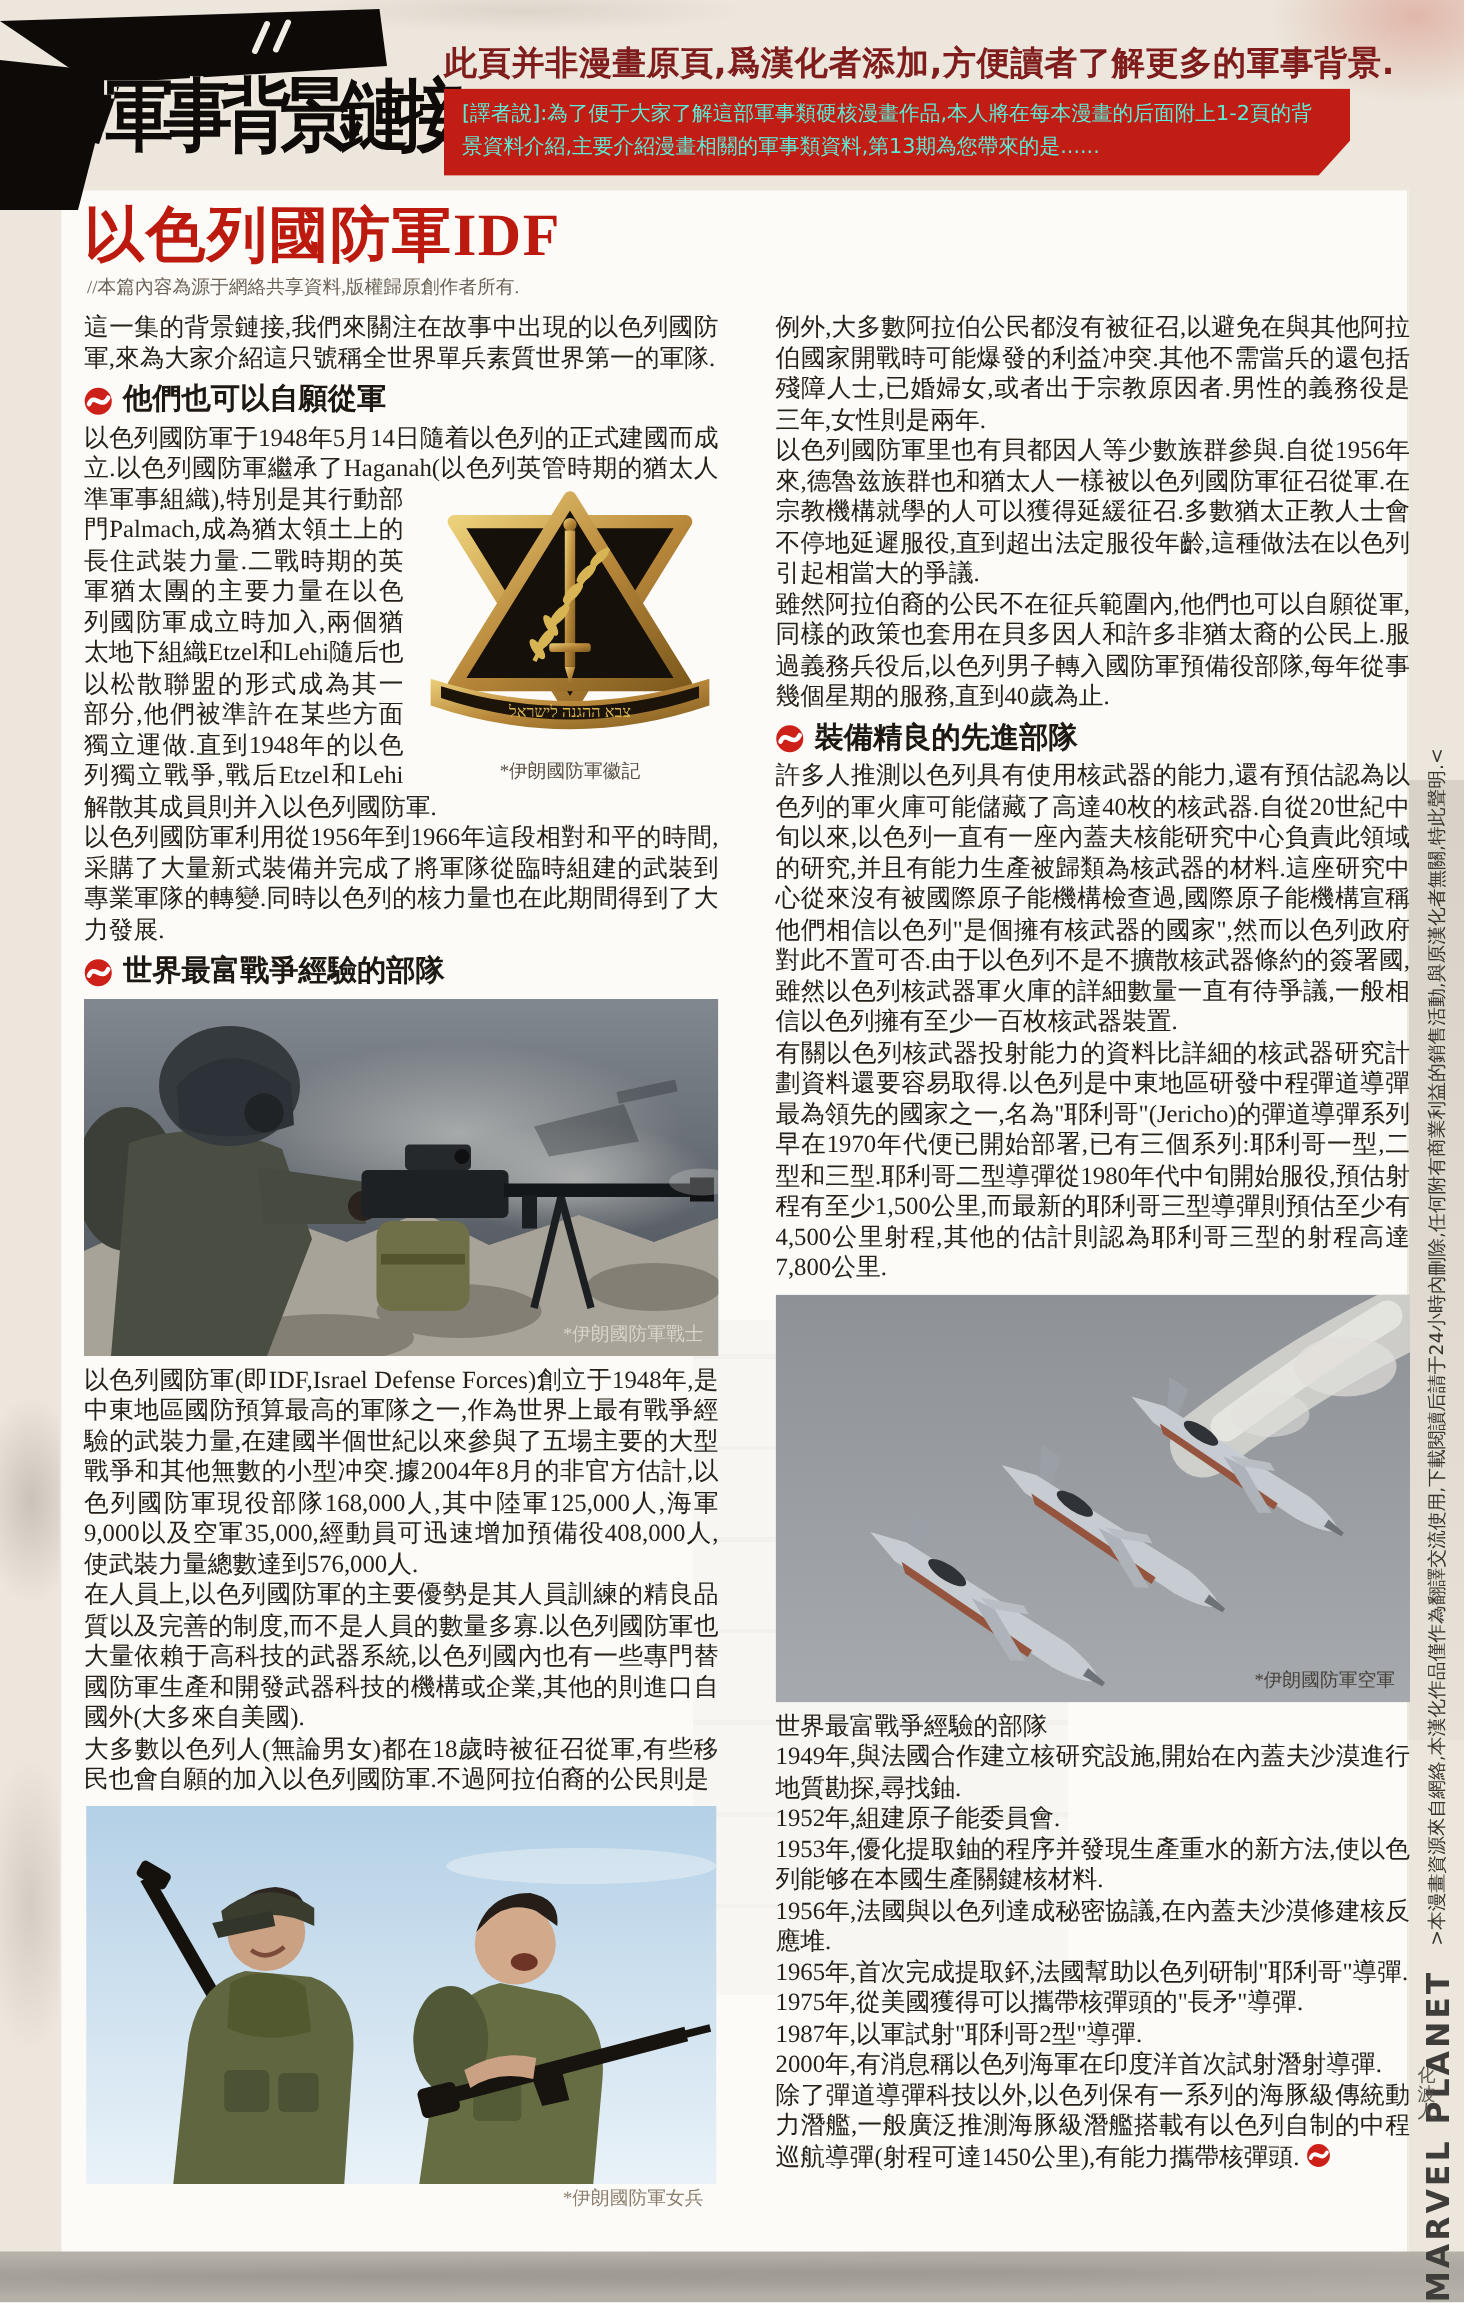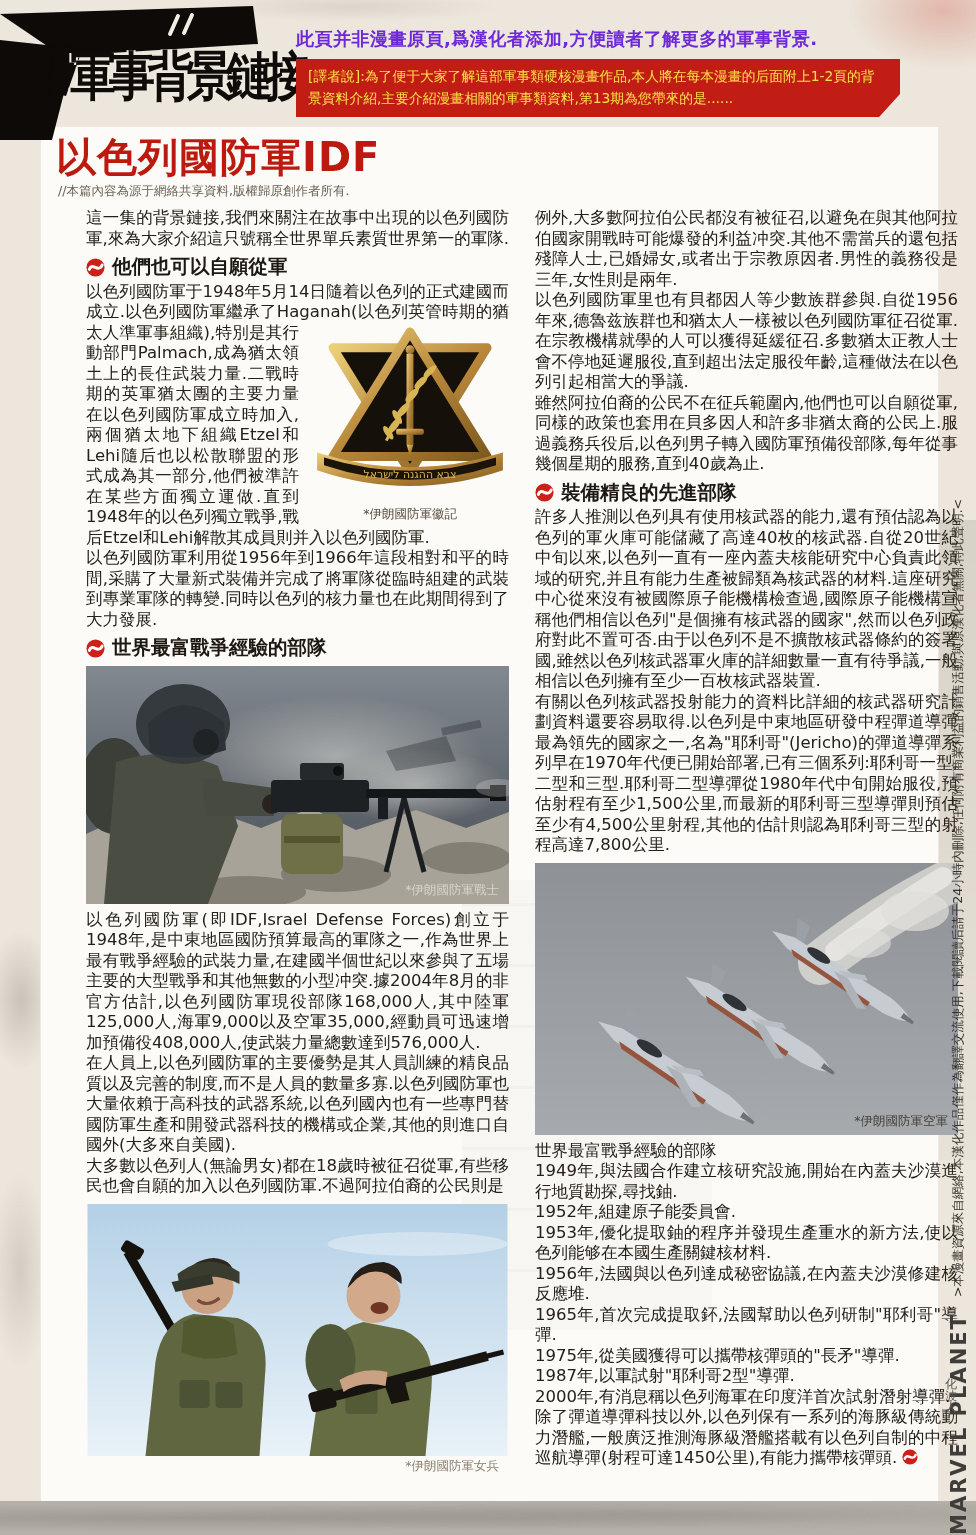--- a/index.html
+++ b/index.html
@@ -20,30 +20,30 @@
     background-image:radial-gradient(ellipse at 20% 50%,rgba(90,86,78,.25),transparent 60%),radial-gradient(ellipse at 70% 40%,rgba(90,86,78,.18),transparent 55%);}
 
   .panel{position:absolute;left:40px;top:126px;width:897px;height:1376px;background:#fcfbf7;z-index:1;border:1px solid #eee8de;}
 
   
   .hdr{position:absolute;left:0;top:0;width:796px;height:128px;z-index:4;}
   .gun-svg{position:absolute;left:0;top:0;}
   .logo-text{position:absolute;left:70px;top:42px;font-size:46px;font-weight:900;letter-spacing:-7px;color:#0e0b08;
     transform:scaleY(1.14);transform-origin:top left;white-space:nowrap;
     text-shadow:2px 0 #efe9df,-2px 0 #efe9df;}
-  .headline{position:absolute;left:296px;top:27px;width:656px;font-size:18px;font-weight:900;color:#6d28d9;letter-spacing:.5px;white-space:nowrap;}
-  .note-box{position:absolute;left:296px;top:59px;width:580px;background:#c21d14;color:#fde047;
+  .headline{position:absolute;left:296px;top:27px;width:656px;font-size:22px;font-weight:900;color:#7f1d1d;letter-spacing:.5px;white-space:nowrap;}
+  .note-box{position:absolute;left:296px;top:59px;width:580px;background:#c21d14;color:#5eead4;
     font-size:13.8px;line-height:1.6;padding:6px 12px 8px 12px;
     clip-path:polygon(0 0,100% 0,100% 60%,96.5% 100%,0 100%);}
 
   
-  .content{position:absolute;left:56px;top:134px;width:872px;z-index:3;color:#262019;}
+  .content{position:absolute;left:56px;top:134px;width:872px;z-index:3;color:#262019;font-family:Liberation Serif, serif;}
   h1.title{margin:0;font-size:40px;line-height:46px;font-weight:900;color:#bc1a0f;letter-spacing:1px;}
   .credit{font-size:12.5px;color:#6b6156;margin:3px 0 8px 2px;}
-  .columns{display:flex;gap:26px;margin-left:30px;}
+  .columns{display:flex;gap:38px;}
   .col{width:423px;font-size:16.5px;line-height:20.5px;text-align:justify;}
   .col p{margin:0;}
   .sec-h{display:flex;align-items:center;gap:7px;font-size:19.5px;font-weight:700;color:#1d1812;margin:8px 0 4px 0;}
   .sec-icon{flex:0 0 auto;display:inline-block;line-height:0;}
 
   .emblem-fig{float:right;width:198px;margin:3px 0 2px 12px;text-align:center;}
   .emblem-cap{font-size:12.5px;color:#564c41;margin-top:3px;}
 
   .photo{position:relative;width:423px;overflow:hidden;margin:7px 0 6px 0;line-height:0;}
   .photo .cap{position:absolute;right:10px;bottom:7px;font-size:12.5px;line-height:1.2;}

